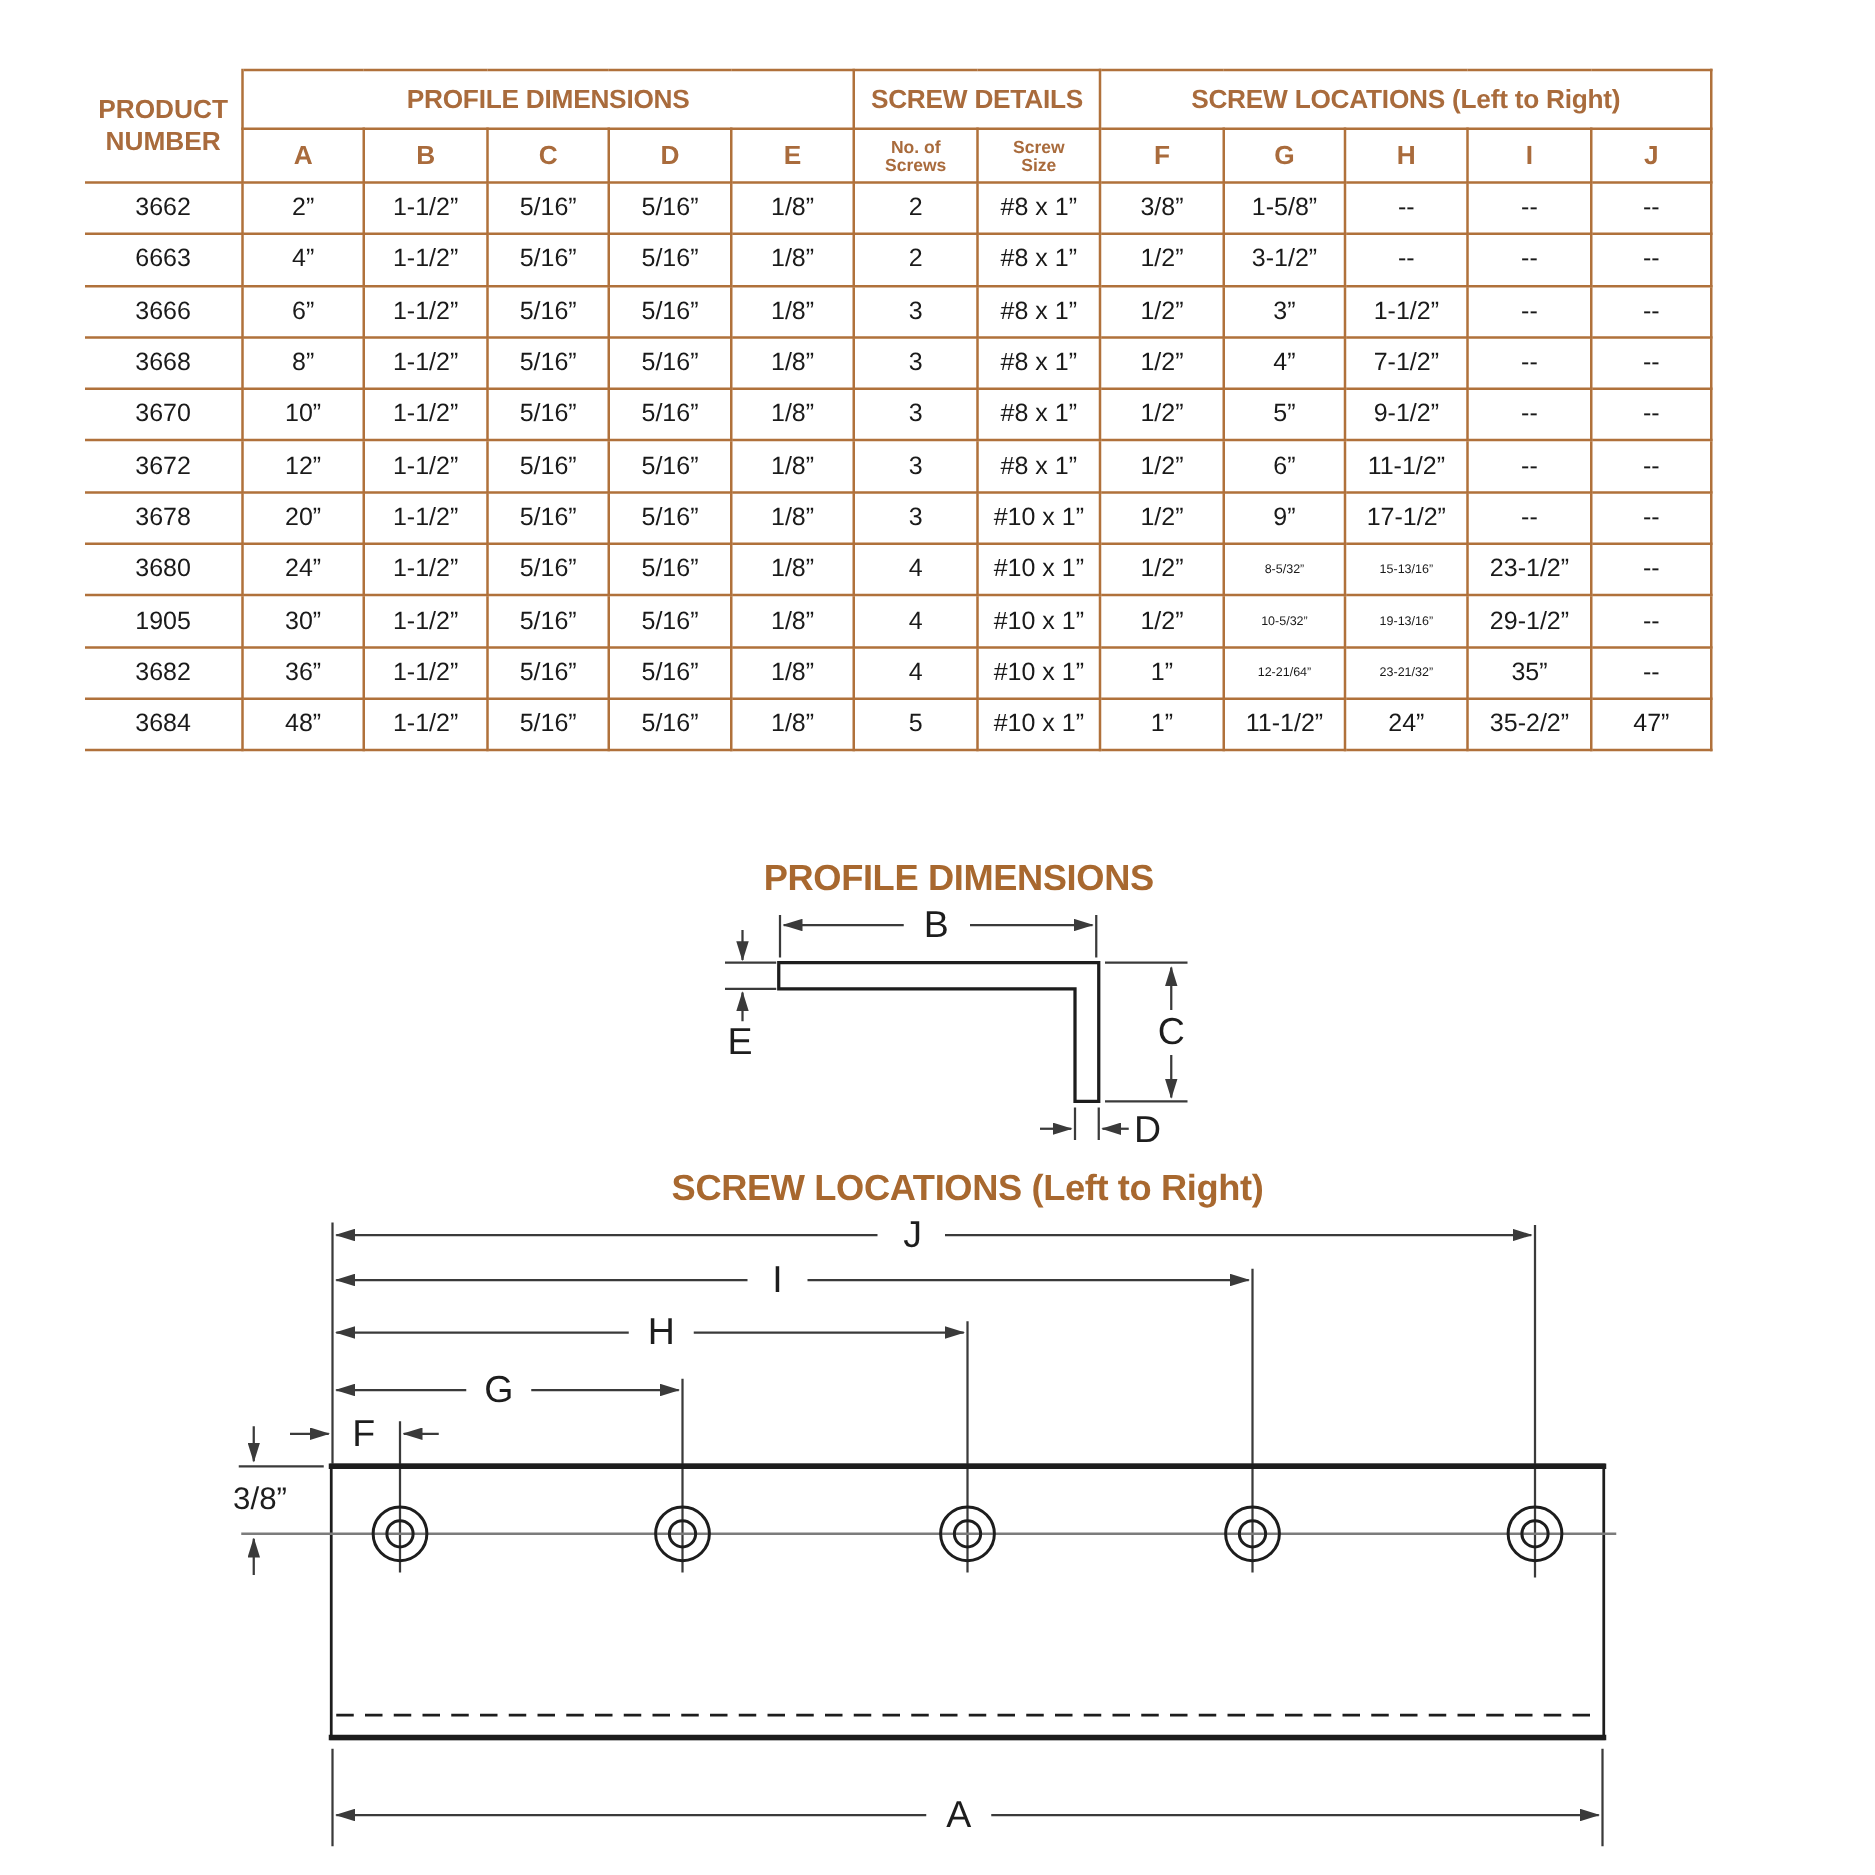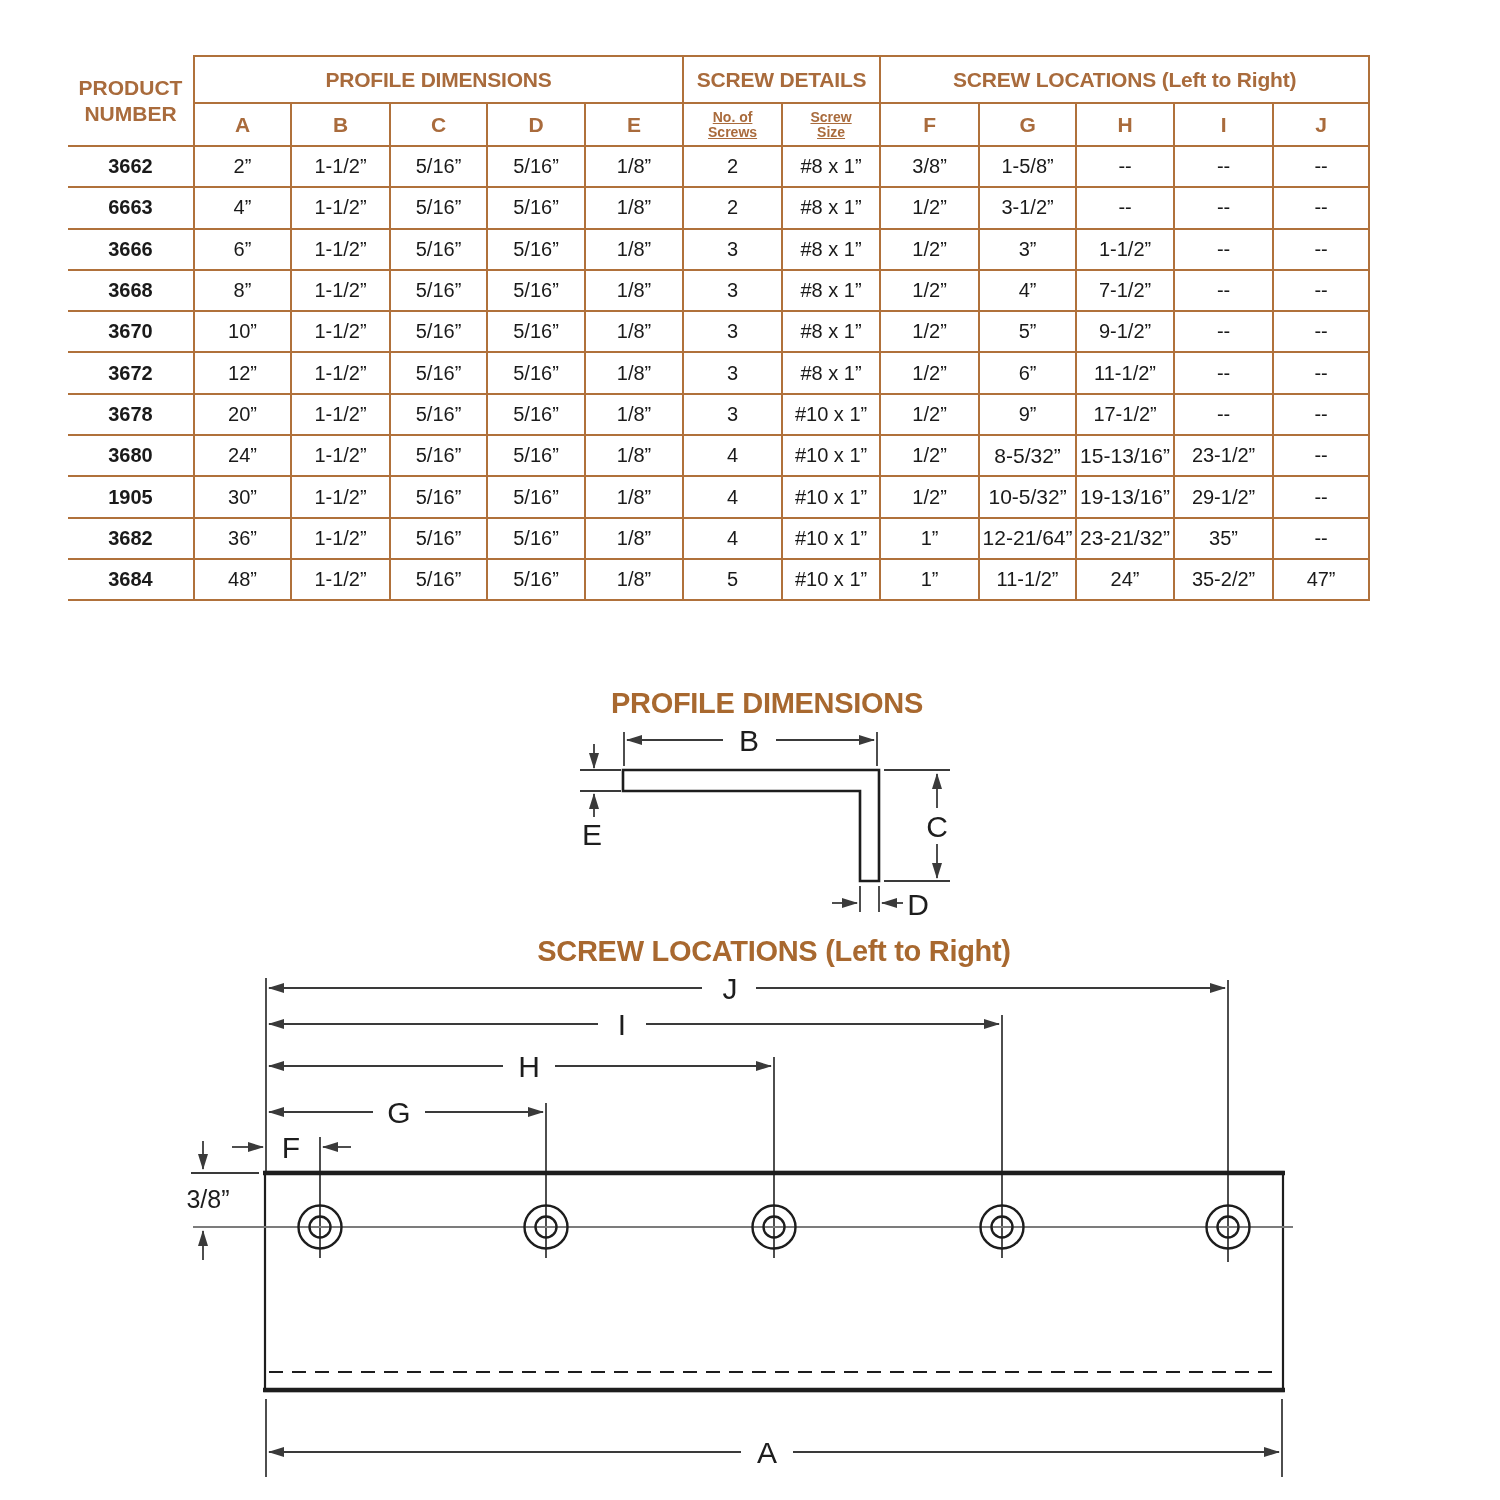--- a/index.html
+++ b/index.html
@@ -15,32 +15,32 @@
   .spec th, .spec td {
     border:2.4px solid #b0713b; text-align:center; vertical-align:middle; padding:0;
   }
   .spec thead tr.group-row { height:47px; }
   .spec thead tr.sub-row   { height:43px; }
   .spec tbody tr           { height:41.3px; }
   .group-h {
     color:#a96b3c; font-weight:bold; font-size:21px; letter-spacing:-0.2px;
   }
   .col-h { color:#a96b3c; font-weight:bold; font-size:21px; }
-  .small-h { font-size:14px; line-height:15px;text-decoration:underline; }
+  .small-h { font-size:14px; line-height:15px; }
   .two-line { white-space:pre-line; }
   .prod-h {
     color:#a96b3c; font-weight:bold; font-size:21px; line-height:26px;
     border-top:none !important; border-left:none !important;
   }
   .prodcell {
-    font-weight:bold; color:#1a1a1a; font-size:20px;
+    font-weight:normal; color:#1a1a1a; font-size:20px;
     border-left:none !important;
   }
   .spec td { color:#1a1a1a; font-size:20px; }
-  .spec td.small { font-size:21px; }
+  .spec td.small { font-size:10px; }
   
   svg.diagrams { position:absolute; left:0; top:0; }
   .dim   { stroke:#3a3a3a; stroke-width:1.8; fill:none; }
   .ext   { stroke:#3a3a3a; stroke-width:1.8; fill:none; }
   .shape { stroke:#1d1d1d; stroke-width:2.6; fill:#ffffff; }
   .bar-edge { stroke:#1d1d1d; stroke-width:4.4; fill:none; }
   .centerline { stroke:#7c7c7c; stroke-width:2; fill:none; }
   .dashline { stroke:#1d1d1d; stroke-width:2.2; fill:none; stroke-dasharray:14 9; }
   .screw { stroke:#1d1d1d; stroke-width:2.4; fill:none; }
   .dlabel {

